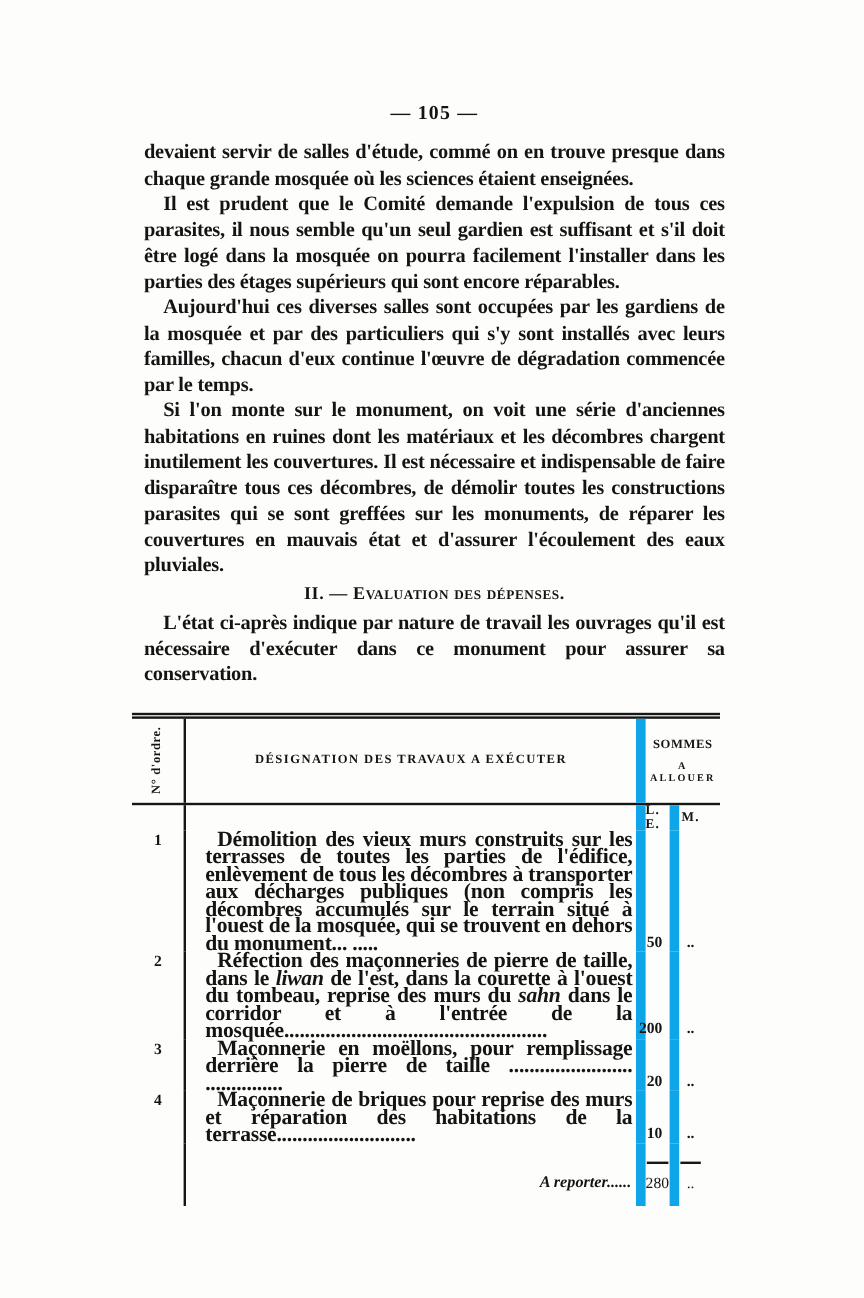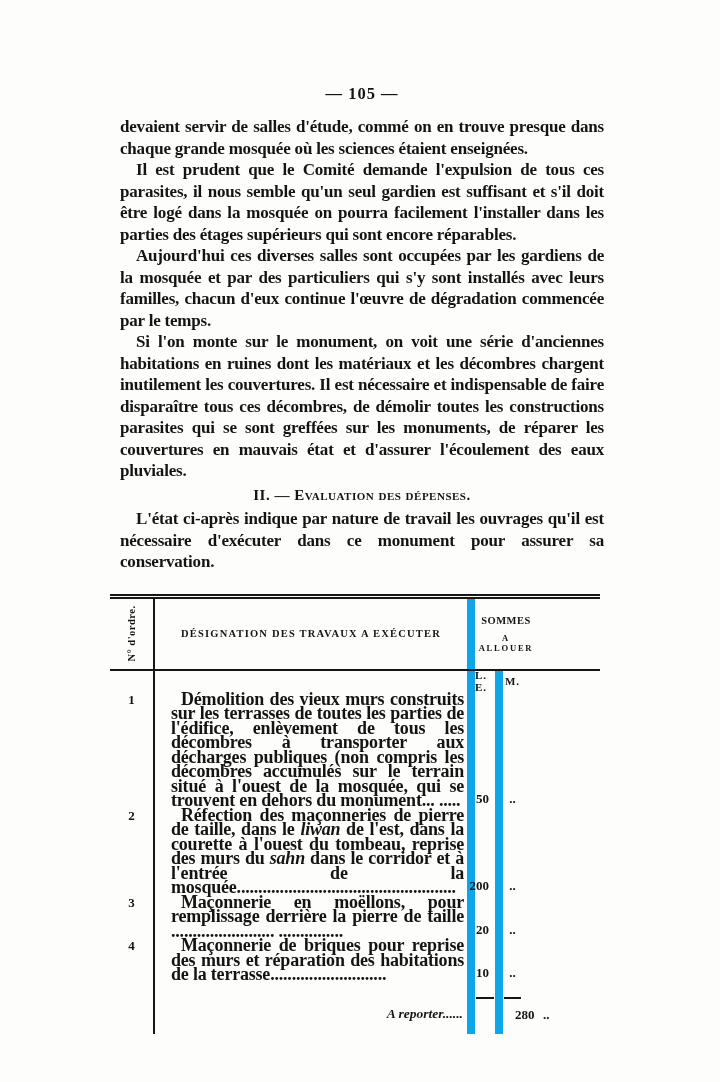--- a/index.html
+++ b/index.html
@@ -51,21 +51,21 @@
   }
   .t-toprule {
     height:1px;
     border-top:2px solid #161616;
     border-bottom:2px solid #161616;
   }
   .trow { display:flex; align-items:stretch; }
 
   
   .w-num  { width:45px;  box-sizing:border-box; }
-  .w-des  { width:312px; box-sizing:border-box; }
+  .w-des  { width:375px; box-sizing:border-box; }
   .w-sums { width:70px;  box-sizing:border-box; }
   .w-le   { width:28px;  box-sizing:border-box; }
   .w-m    { width:27px;  box-sizing:border-box; }
 
   .br { border-right:2px solid #161616; }
   .bl { border-left:8px solid #0ea5e9; }
 
   
   .t-head { height:70px; }
   .hc-num { display:flex; align-items:center; justify-content:center; }
@@ -124,24 +124,23 @@
     display:flex; align-items:flex-end; justify-content:flex-end;
     padding:0 4px 12px 0;
     font-size:13.5px; font-weight:bold; font-style:italic;
   }
   .fc-amt {
     display:flex; flex-direction:column; justify-content:flex-end;
     padding-bottom:12px;
   }
   .sum-rule { border-top:2px solid #161616; margin:0 1px 9px 1px; }
   .fc-amt .amt {
-    font-size:13px; font-weight:bold;
+    font-size:13px; font-weight:normal;
     text-align:right; padding-right:6px;
     line-height:14px;
-    padding-left:40px;
   }
   .fc-amt .amt.center { text-align:center; padding-right:0; }
 </style>
 </head>
 <body>
 
 <div class="page">
   <div class="content">
 
     <div class="page-number">— 105 —</div>

